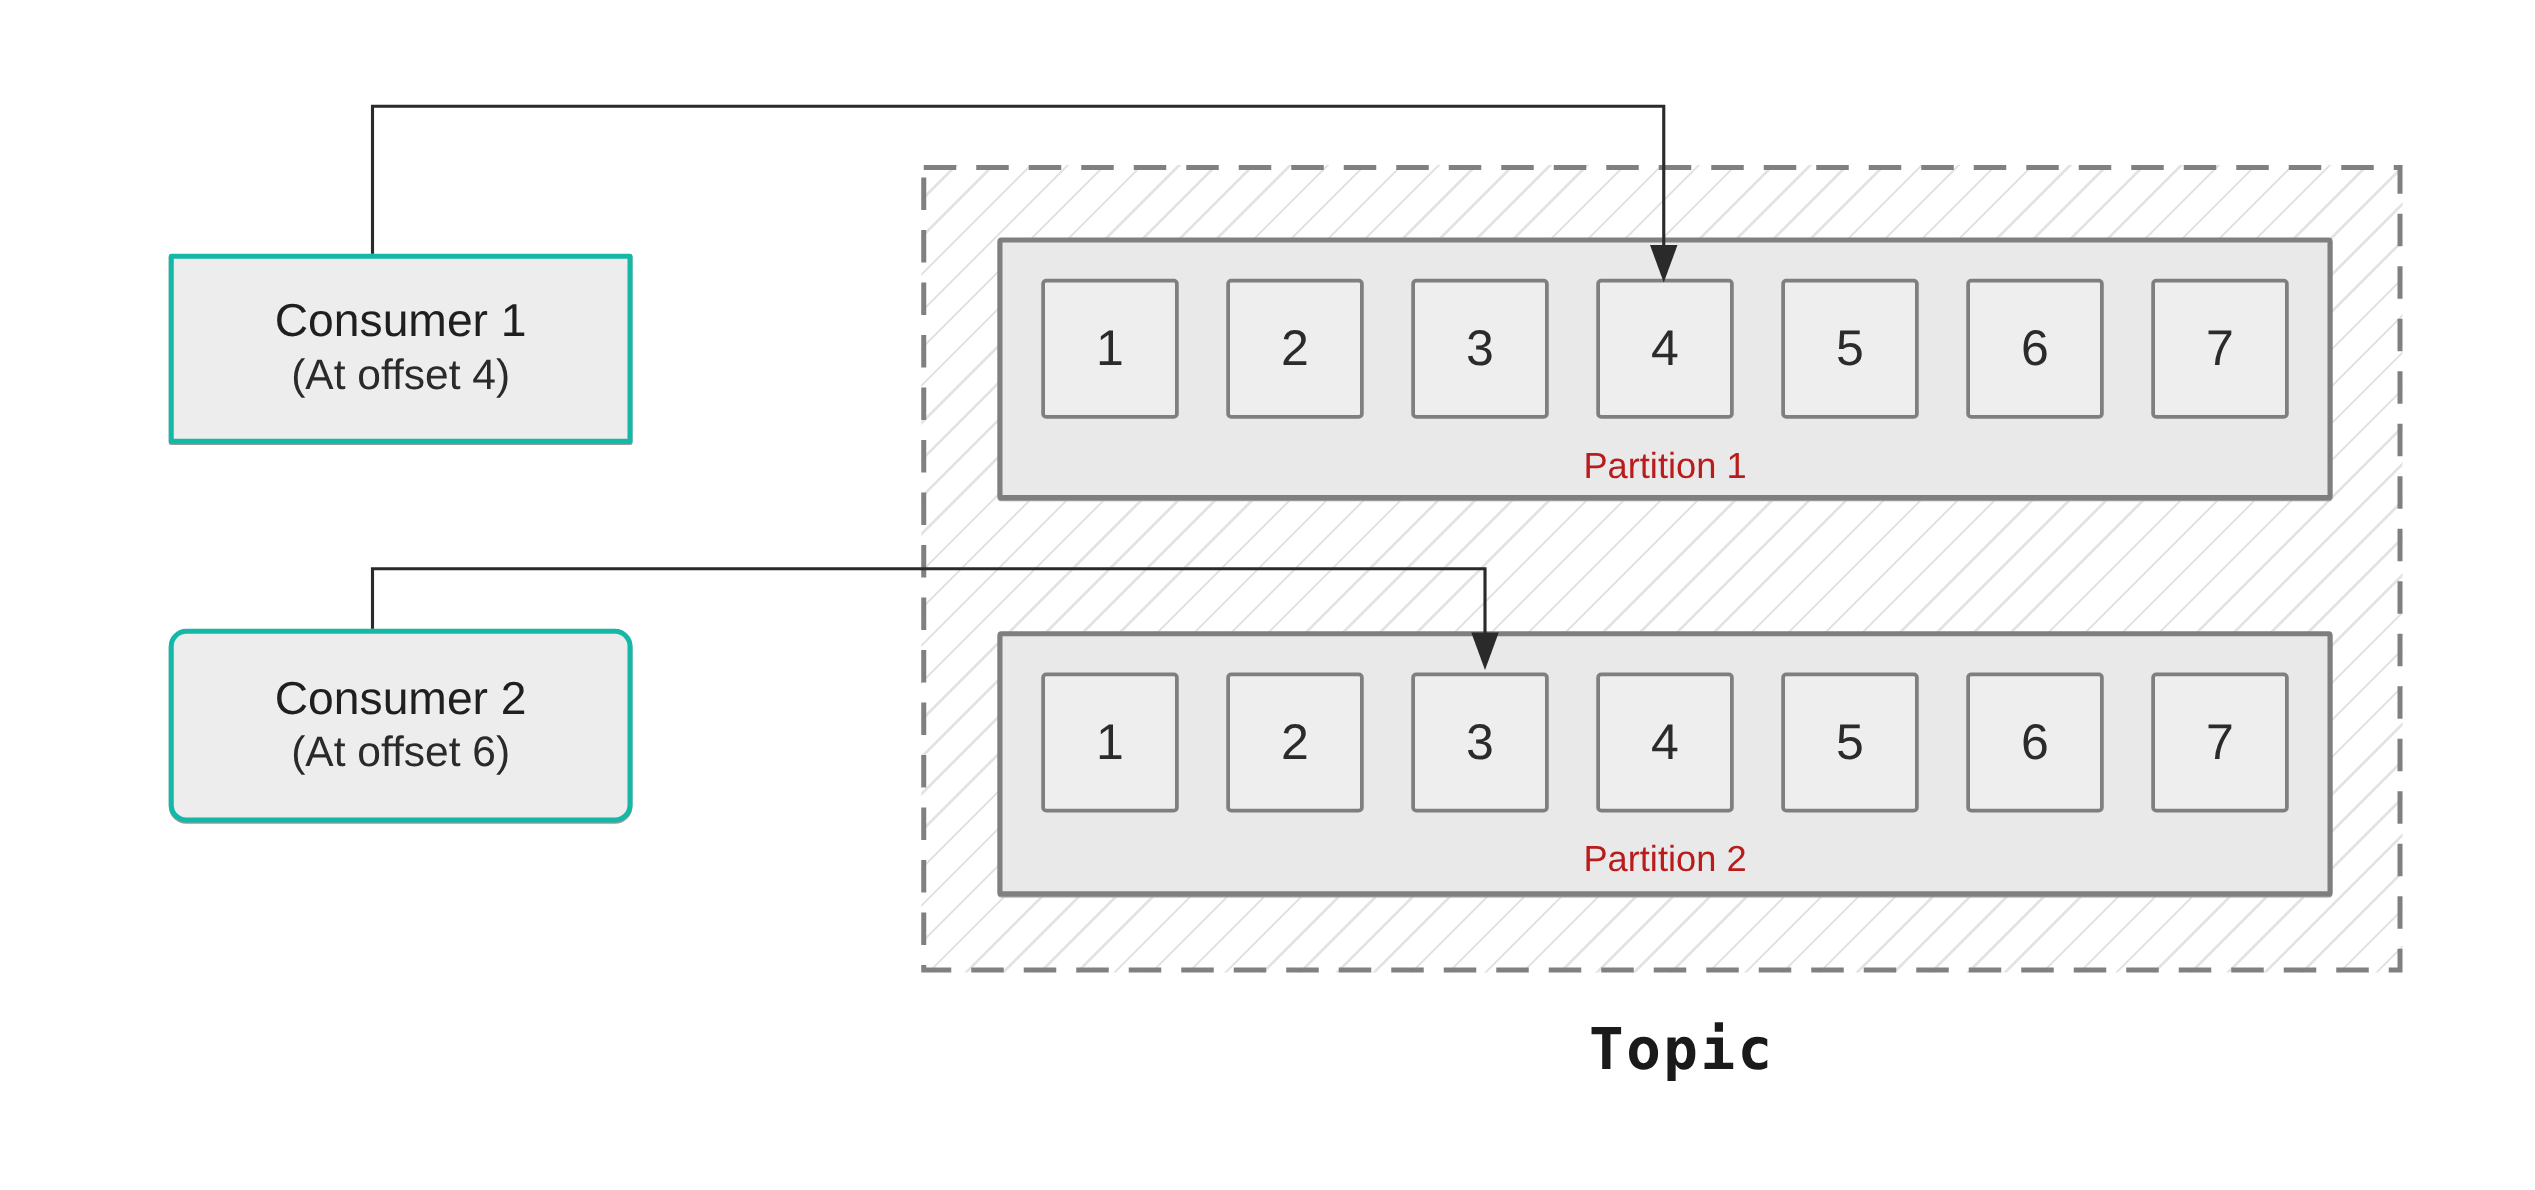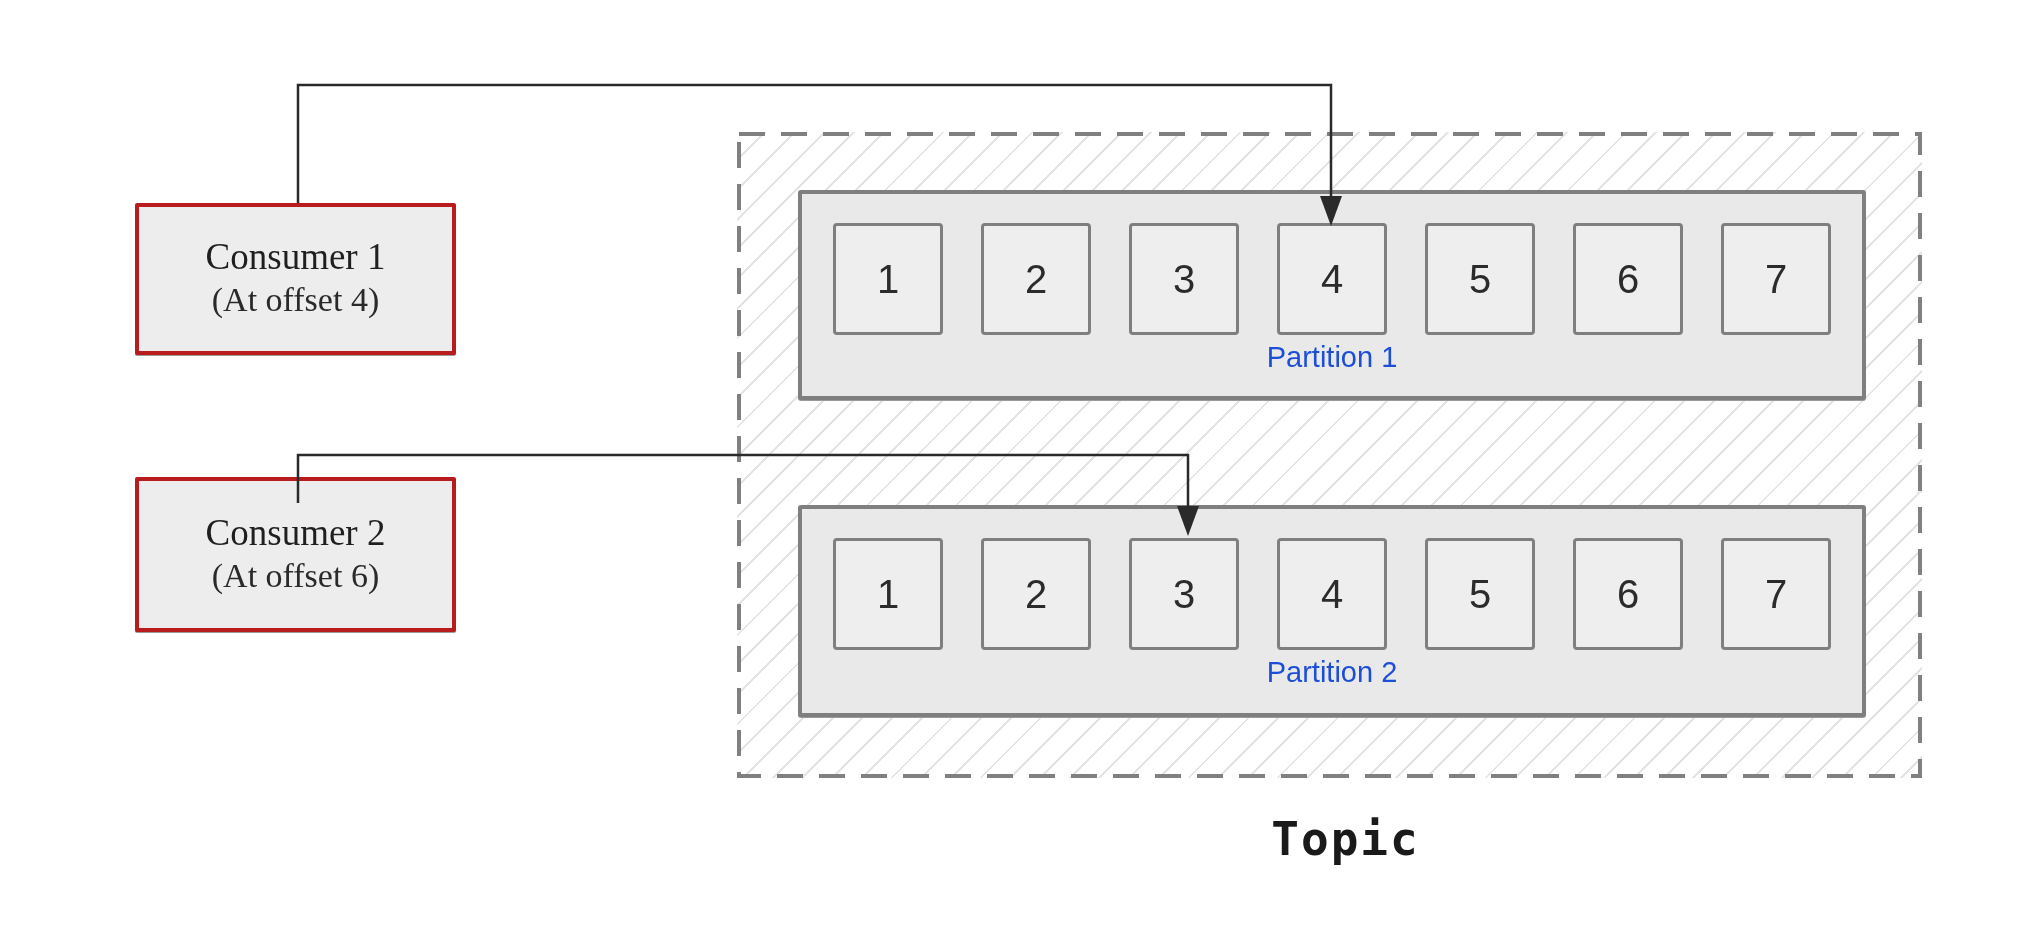--- a/index.html
+++ b/index.html
@@ -57,43 +57,42 @@
     border-radius: 4px;
     box-sizing: border-box;
     display: flex;
     align-items: center;
     justify-content: center;
     font-size: 40px;
     color: #2b2b2b;
   }
   .partition-label {
     text-align: center;
-    margin-top: 6px;
+    margin-top: 22px;
     font-size: 29px;
-    color: #1d4ed8;
+    color: #b91c1c;
   }
 
   
   .consumer {
     position: absolute;
     left: 135px;
-    width: 321px;
+    width: 371px;
     background: #ededed;
-    border: 4px solid #b91c1c;
+    border: 4px solid #14b8a6;
     border-radius: 2px;
     box-sizing: border-box;
     display: flex;
     flex-direction: column;
     align-items: center;
     justify-content: center;
     box-shadow: 0 1px 0 #9a9a9a;
-    font-family: Liberation Serif, serif;
   }
   .consumer.c1 { top: 203px; height: 152px; }
-  .consumer.c2 { top: 477px; height: 155px; }
+  .consumer.c2 { top: 503px; height: 155px; border-radius: 14px; }
   .consumer-name {
     font-size: 37px;
     color: #1f1f1f;
     line-height: 1.15;
   }
   .consumer-offset {
     font-size: 34px;
     color: #2a2a2a;
     line-height: 1.25;
   }

